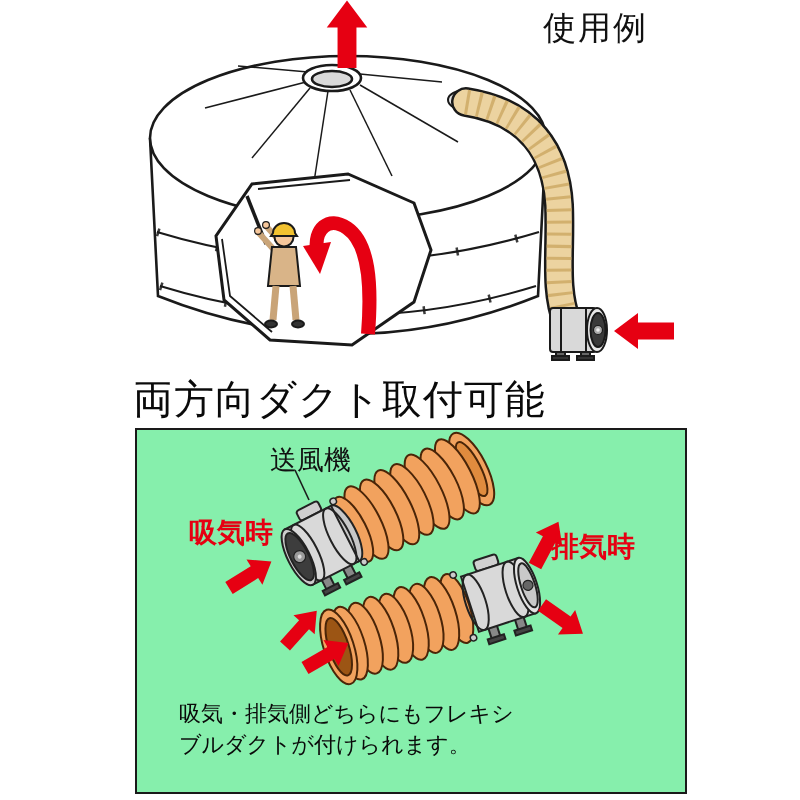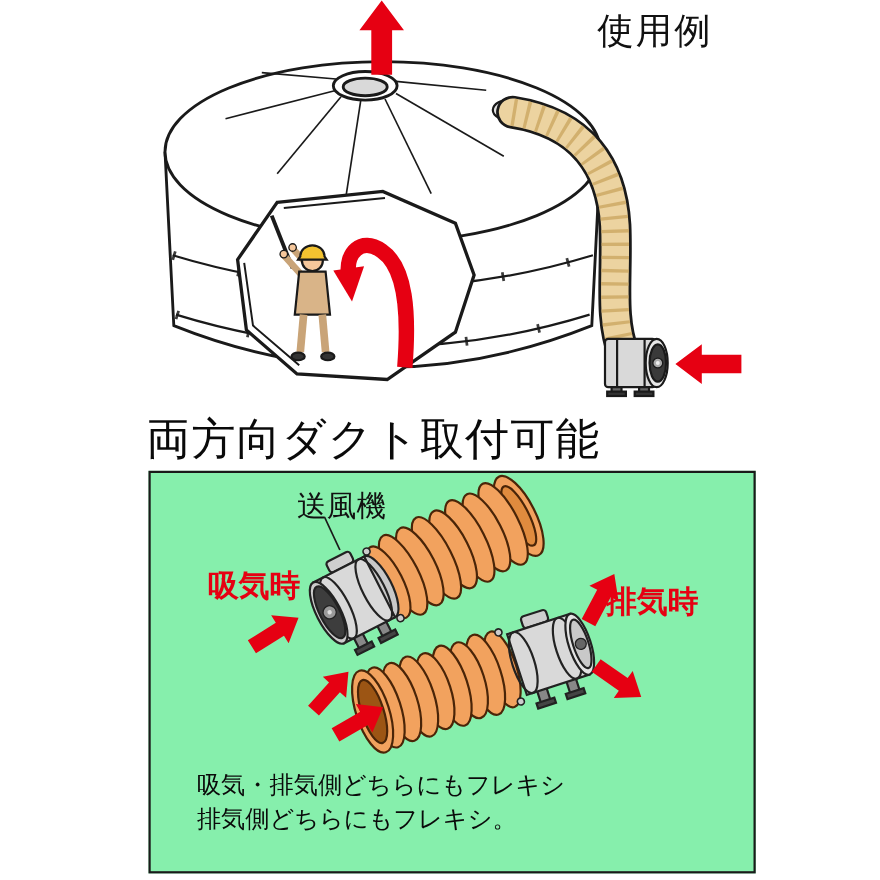--- a/index.html
+++ b/index.html
@@ -199,17 +199,17 @@
 
       <use href="#arr2" transform="translate(168,238) rotate(-30)" fill="#e60012"></use>
     </svg>
 
     <div class="label blower">送風機</div>
     <div class="label intake">吸気時</div>
     <div class="label exhaust">排気時</div>
 
     <div class="caption">
       <div>吸気・排気側どちらにもフレキシ</div>
-      <div>排気側どちらにもフレキシ。</div>
+      <div>ブルダクトが付けられます。</div>
     </div>
   </div>
 
 </div>
 
 </body></html>

